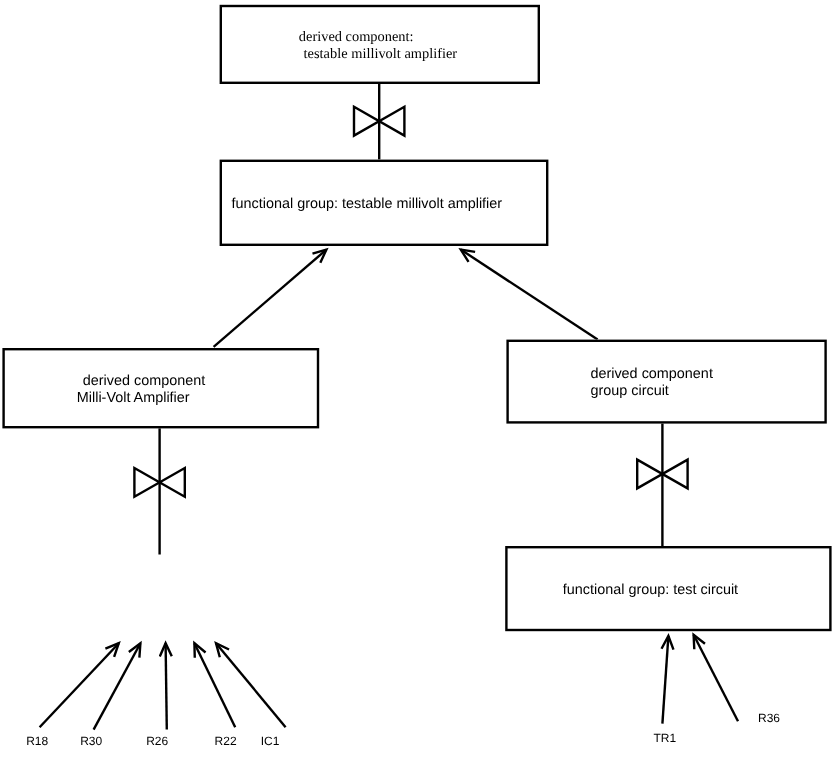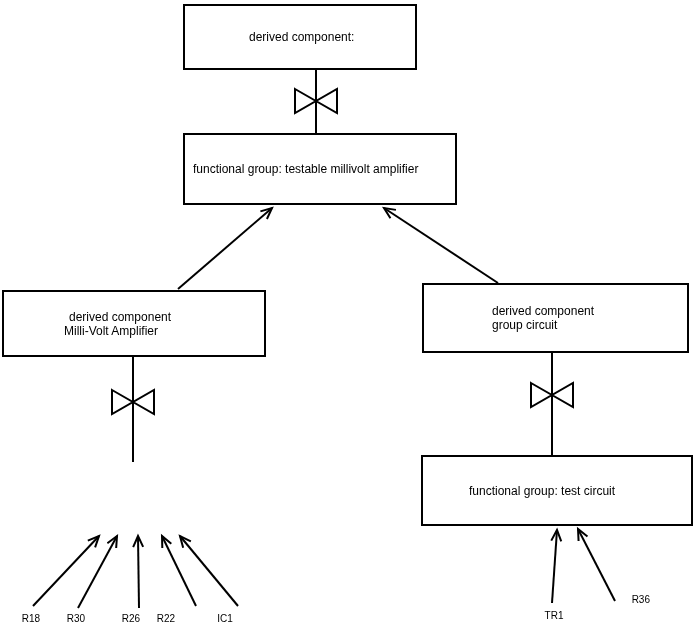--- a/index.html
+++ b/index.html
@@ -78,22 +78,23 @@
     <line x1="33" y1="606" x2="99" y2="536" stroke="#000000" stroke-width="2" marker-end="url(#arrowOpen)"></line>
     <line x1="78" y1="608" x2="117" y2="536" stroke="#000000" stroke-width="2" marker-end="url(#arrowOpen)"></line>
     <line x1="139" y1="608" x2="138" y2="536" stroke="#000000" stroke-width="2" marker-end="url(#arrowOpen)"></line>
     <line x1="196" y1="606" x2="162" y2="536" stroke="#000000" stroke-width="2" marker-end="url(#arrowOpen)"></line>
     <line x1="238" y1="606" x2="180" y2="536" stroke="#000000" stroke-width="2" marker-end="url(#arrowOpen)"></line>
 
     <line x1="552" y1="603" x2="557" y2="530" stroke="#000000" stroke-width="2" marker-end="url(#arrowOpen)"></line>
     <line x1="615" y1="601" x2="578" y2="529" stroke="#000000" stroke-width="2" marker-end="url(#arrowOpen)"></line>
   </svg>
 
-  <div class="box pl64" style="left:183px; top:4px; width:234px; height:66px;">
+  <div class="box pl64" style="left:183px; top:4px; width:267px; height:66px;font-family:Liberation Serif, serif;">
     <span>derived component:</span>
+    <span style="margin-left:4px;">testable millivolt amplifier</span>
   </div>
 
   <div class="box pl8" style="left:183px; top:133px; width:274px; height:72px;">
     <span>functional group: testable millivolt amplifier</span>
   </div>
 
   <div class="box pl60" style="left:2px; top:290px; width:264px; height:67px;">
     <span style="margin-left:5px;">derived component</span>
     <span>Milli-Volt Amplifier</span>
   </div>
@@ -104,18 +105,18 @@
   </div>
 
 
   <div class="box pl30" style="left:421px; top:455px; width:272px; height:71px;">
     <span>functional group: test circuit</span>
   </div>
 
   <div class="leaf-label" style="left:1px;   top:611px;">R18</div>
   <div class="leaf-label" style="left:46px;  top:611px;">R30</div>
   <div class="leaf-label" style="left:101px; top:611px;">R26</div>
-  <div class="leaf-label" style="left:136px; top:611px;">R22</div>
+  <div class="leaf-label" style="left:158px; top:611px;">R22</div>
   <div class="leaf-label" style="left:195px; top:611px;">IC1</div>
   <div class="leaf-label" style="left:524px; top:608px;">TR1</div>
   <div class="leaf-label" style="left:590px; top:592px;text-align:right;">R36</div>
 
 </div>
 
 </body></html>

